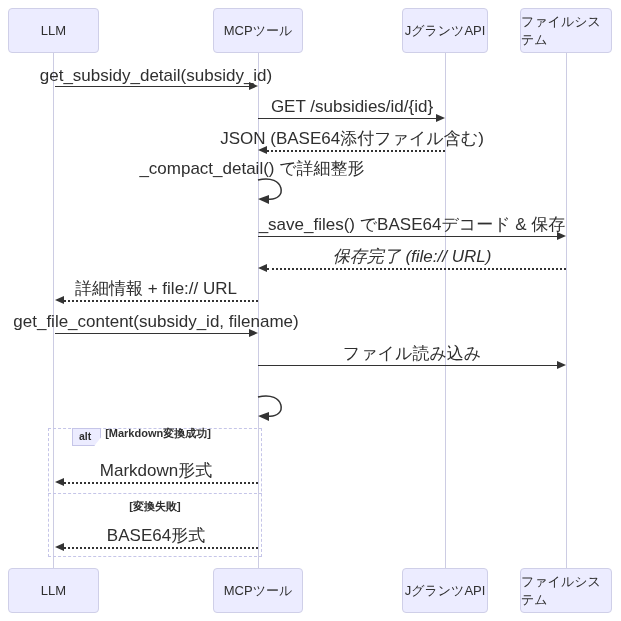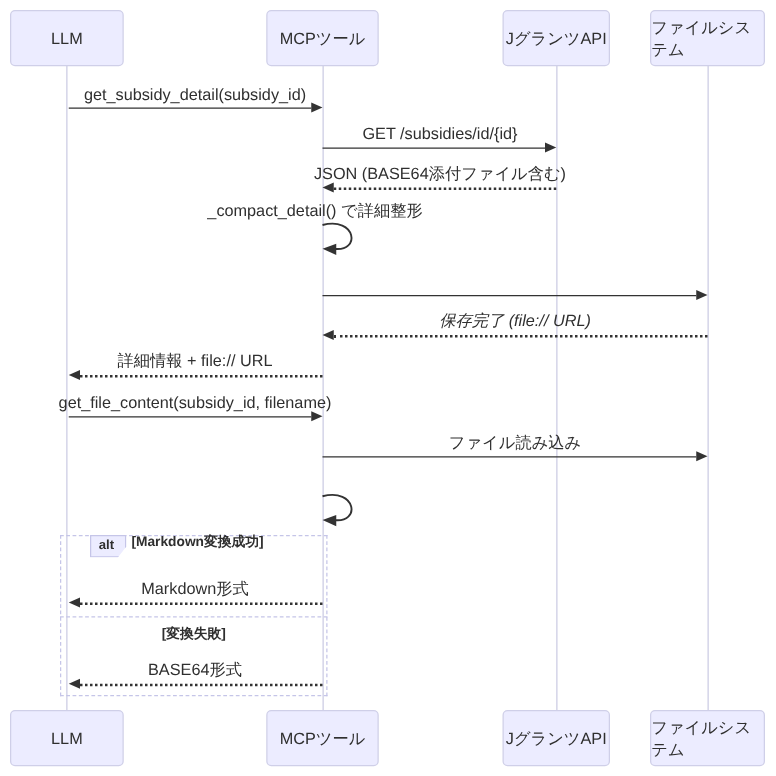--- a/index.html
+++ b/index.html
@@ -18,21 +18,21 @@
   }
   .lifeline{position:absolute;top:52px;height:516px;width:1px;background:var(--lifeline-color);}
   .actor{
     position:absolute;height:45px;background:var(--actor-fill);
     border:1px solid var(--actor-border);border-radius:4px;
     display:flex;align-items:center;justify-content:center;
     font-size:13px;color:var(--text-color);box-sizing:border-box;
   }
   .msg-label{
     position:absolute;transform:translateX(-50%);white-space:nowrap;
-    font-size:13px;color:var(--text-color);line-height:13px;
+    font-size:17px;color:var(--text-color);line-height:13px;
   }
   .line{position:absolute;height:0;}
   .solid{border-top:1.5px solid var(--arrow-color);}
   .dotted{border-top:2px dotted var(--arrow-color);}
   .ah{position:absolute;width:0;height:0;border-top:4px solid transparent;border-bottom:4px solid transparent;}
   .ah-r{border-left:9px solid var(--arrow-color);}
   .ah-l{border-right:9px solid var(--arrow-color);}
   .self-loop{position:absolute;}
   .alt-frame{position:absolute;border:1px dashed var(--frame-border);box-sizing:border-box;}
   .alt-label{
@@ -82,20 +82,21 @@
   <div class="msg-label" style="left:352px;top:132px;">JSON (BASE64添付ファイル含む)</div>
   <div class="line dotted" style="left:267px;top:150px;width:178px;"></div>
   <div class="ah ah-l" style="left:258px;top:146px;"></div>
 
   <div class="msg-label" style="left:252px;top:162px;">_compact_detail() で詳細整形</div>
   <svg class="self-loop" style="left:257px;top:176px;" width="36" height="30" viewBox="0 0 36 30">
     <path d="M1,4 C28,-3 32,26 10,23" fill="none" style="stroke:var(--arrow-color);stroke-width:1.5;"></path>
     <polygon points="12,19 1,23 12,28" style="fill:var(--arrow-color);"></polygon>
   </svg>
 
+  <div class="msg-label" style="left:412px;top:218px;">_save_files() でBASE64デコード &amp; 保存</div>
   <div class="line solid" style="left:258px;top:236px;width:299px;"></div>
   <div class="ah ah-r" style="left:557px;top:232px;"></div>
 
   <div class="msg-label" style="left:412px;top:250px;font-style:italic;">保存完了 (file:// URL)</div>
   <div class="line dotted" style="left:267px;top:268px;width:299px;"></div>
   <div class="ah ah-l" style="left:258px;top:264px;"></div>
 
   <div class="msg-label" style="left:156px;top:282px;">詳細情報 + file:// URL</div>
   <div class="line dotted" style="left:64px;top:300px;width:194px;"></div>
   <div class="ah ah-l" style="left:55px;top:296px;"></div>

